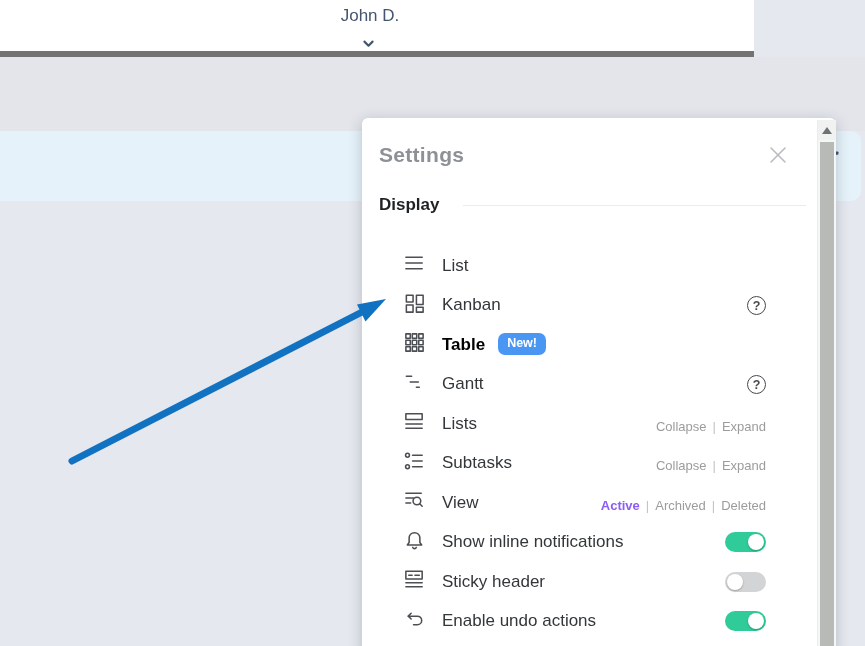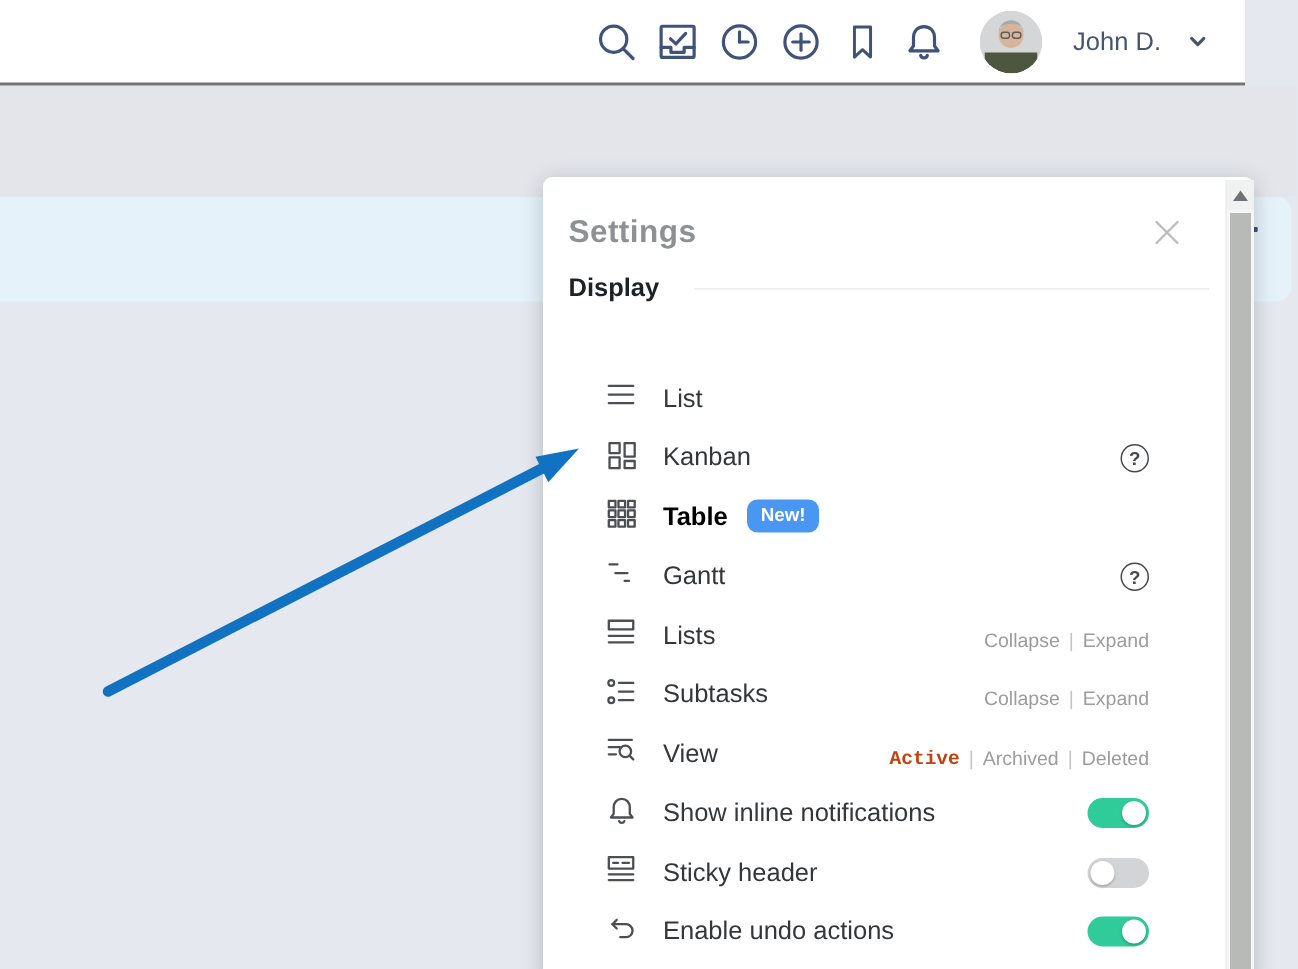--- a/index.html
+++ b/index.html
@@ -1,23 +1,23 @@
 <!DOCTYPE html>
 <html><head>
 <meta charset="utf-8">
 <style>
   * { margin:0; padding:0; box-sizing:border-box; }
   html,body { width:865px; height:646px; }
   body { font-family:"Liberation Sans", sans-serif; background:#e5e8ee; }
   #page { position:relative; width:865px; height:646px; overflow:hidden; background:#e5e8ee; }
 
   
-  .app-header { position:absolute; top:0; left:0; width:830px; height:57px; background:#ffffff;
-    border-bottom:2px solid #737373; display:flex; align-items:center; justify-content:flex-end;
-    padding-right:24px; gap:10px; z-index:6; }
+  .app-header { position:absolute; top:0; left:0; width:754px; height:57px; background:#ffffff;
+    border-bottom:6px solid #737373; display:flex; align-items:center; justify-content:flex-end;
+    padding-right:24px; gap:10px; z-index:6;flex-direction:column; }
   .hicon { width:31px; height:31px; display:flex; align-items:center; justify-content:center; cursor:pointer; }
   .hicon svg { stroke:#3f537a; fill:none; stroke-width:1.7; stroke-linecap:round; stroke-linejoin:round; }
   .avatar { width:42px; height:42px; border-radius:50%; overflow:hidden; margin-left:12px; flex:0 0 auto; }
   .user-name { color:#44556f; font-size:17px; margin-left:10px; }
   .user-caret { margin-left:7px; display:flex; align-items:center; }
 
   
   .toolbar { position:absolute; top:57px; left:0; width:865px; height:74px; background:#e3e5eb; z-index:2; }
   .folder-btn { position:absolute; left:416px; top:83px; width:28px; height:28px; cursor:pointer; }
   .seg { position:absolute; left:466px; top:74px; width:96px; height:45px; display:flex; border-radius:9px;
@@ -35,37 +35,37 @@
   
   .blue-band { position:absolute; top:131px; left:0; width:861px; height:70px; background:#e6f2fa;
     border-radius:0 10px 10px 0; z-index:1; }
 
   
   .panel { position:absolute; left:362px; top:118px; width:474px; height:540px; background:#ffffff;
     border-radius:6px; box-shadow:0 3px 14px rgba(40,50,60,0.25); z-index:10; }
   .panel-title { position:absolute; left:17px; top:25px; font-size:21px; font-weight:bold; color:#8d9196; letter-spacing:0.3px; }
   .panel-close { position:absolute; right:48px; top:27px; width:20px; height:20px; cursor:pointer; }
   .panel-close svg { stroke:#b9bdc3; stroke-width:1.6; stroke-linecap:round; }
-  .section-head { position:absolute; left:17px; right:30px; top:63px; height:22px; display:flex; align-items:center; gap:24px; }
+  .section-head { position:absolute; left:17px; right:30px; top:76px; height:22px; display:flex; align-items:center; gap:24px; }
   .section-label { font-size:17px; font-weight:bold; color:#1f2225; }
   .section-rule { flex:1; height:1px; background:#ececec; }
 
   .rows { position:absolute; left:40px; right:70px; top:118px; }
   .row { height:39.5px; display:flex; align-items:flex-end; cursor:pointer; }
   .ric { width:24px; height:24px; margin-right:16px; flex:0 0 auto; display:flex; align-items:center; justify-content:center; }
   .ric svg { stroke:#4b4e52; fill:none; stroke-width:1.6; stroke-linecap:round; stroke-linejoin:round; }
   .rlabel { font-size:17px; color:#34373a; }
   .rlabel.bold { font-weight:bold; color:#000000; }
   .badge { margin-left:13px; background:#4a97f3; color:#ffffff; font-size:12.5px; font-weight:bold;
     padding:4px 9px 5px; border-radius:7px; line-height:1;margin-top:20px; }
   .rright { margin-left:auto; display:flex; align-items:center; }
   .help { width:19px; height:19px; border:1.5px solid #46494c; border-radius:50%; color:#46494c;
     font-size:12.5px; font-weight:bold; display:flex; align-items:center; justify-content:center; cursor:pointer; }
   .mlink { font-size:13px; color:#9c9c9c; cursor:pointer; }
-  .mstrong { font-size:13px; font-weight:bold; color:#c2410c; cursor:pointer;font-family:Liberation Mono, monospace; }
+  .mstrong { font-size:13px; font-weight:bold; color:#8b5cf6; cursor:pointer; }
   .pipe { font-size:13px; color:#c3c3c3; margin:0 6px; }
   .toggle { width:41px; height:20px; border-radius:10px; position:relative; cursor:pointer; }
   .toggle.on { background:#2fcb98; }
   .toggle.off { background:#d3d4d5; }
   .knob { position:absolute; top:2px; width:16px; height:16px; border-radius:50%; background:#ffffff;
     box-shadow:0 1px 2px rgba(0,0,0,0.25); }
   .toggle.on .knob { right:2px; }
   .toggle.off .knob { left:2px; }
 
   

